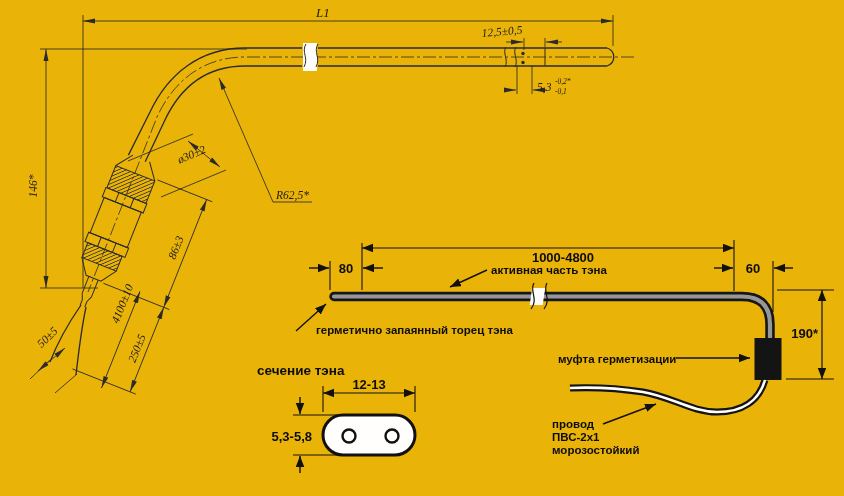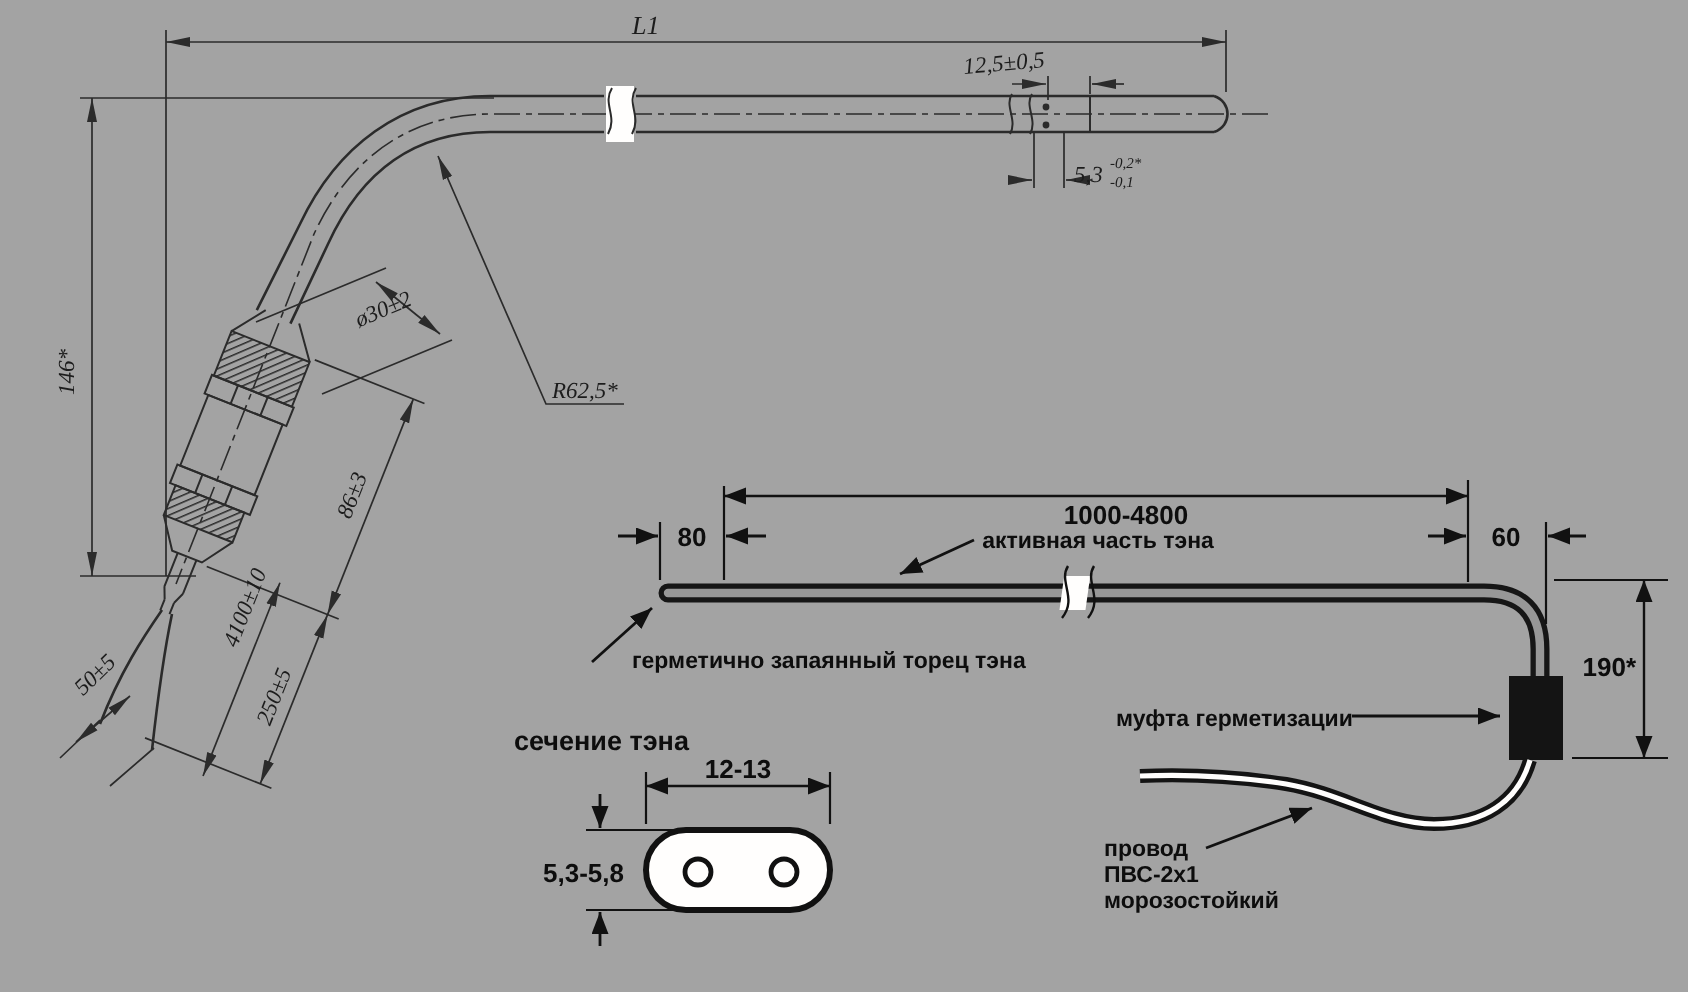--- a/index.html
+++ b/index.html
@@ -1,16 +1,16 @@
 <!DOCTYPE html>
 <html><head>
 <meta charset="utf-8">
 <style>
   html,body { margin:0; padding:0; background:#ffffff; }
-  .page { position:relative; width:844px; height:496px; background:#a3a3a3; overflow:hidden;
+  .page { position:relative; width:844px; height:496px; background:#eab308; overflow:hidden;
           font-family:"Liberation Sans", sans-serif; }
   svg { display:block; }
   .ln { stroke:#2b2b2b; stroke-width:1; fill:none; }
   .lt { stroke:#2b2b2b; stroke-width:1.3; fill:none; }
   .de { stroke:#2b2b2b; stroke-width:0.85; fill:none; }
   .dm { stroke:#2b2b2b; stroke-width:0.85; fill:none; marker-start:url(#aT); marker-end:url(#aT); }
   .ar { stroke:#2b2b2b; stroke-width:0.85; fill:none; marker-end:url(#aT); }
   .cl { stroke:#2b2b2b; stroke-width:0.8; fill:none; stroke-dasharray:13 3 3 3; }
   .bln { stroke:#111111; stroke-width:1.2; fill:none; }
   .bdm { stroke:#111111; stroke-width:1.2; fill:none; marker-start:url(#aB); marker-end:url(#aB); }

